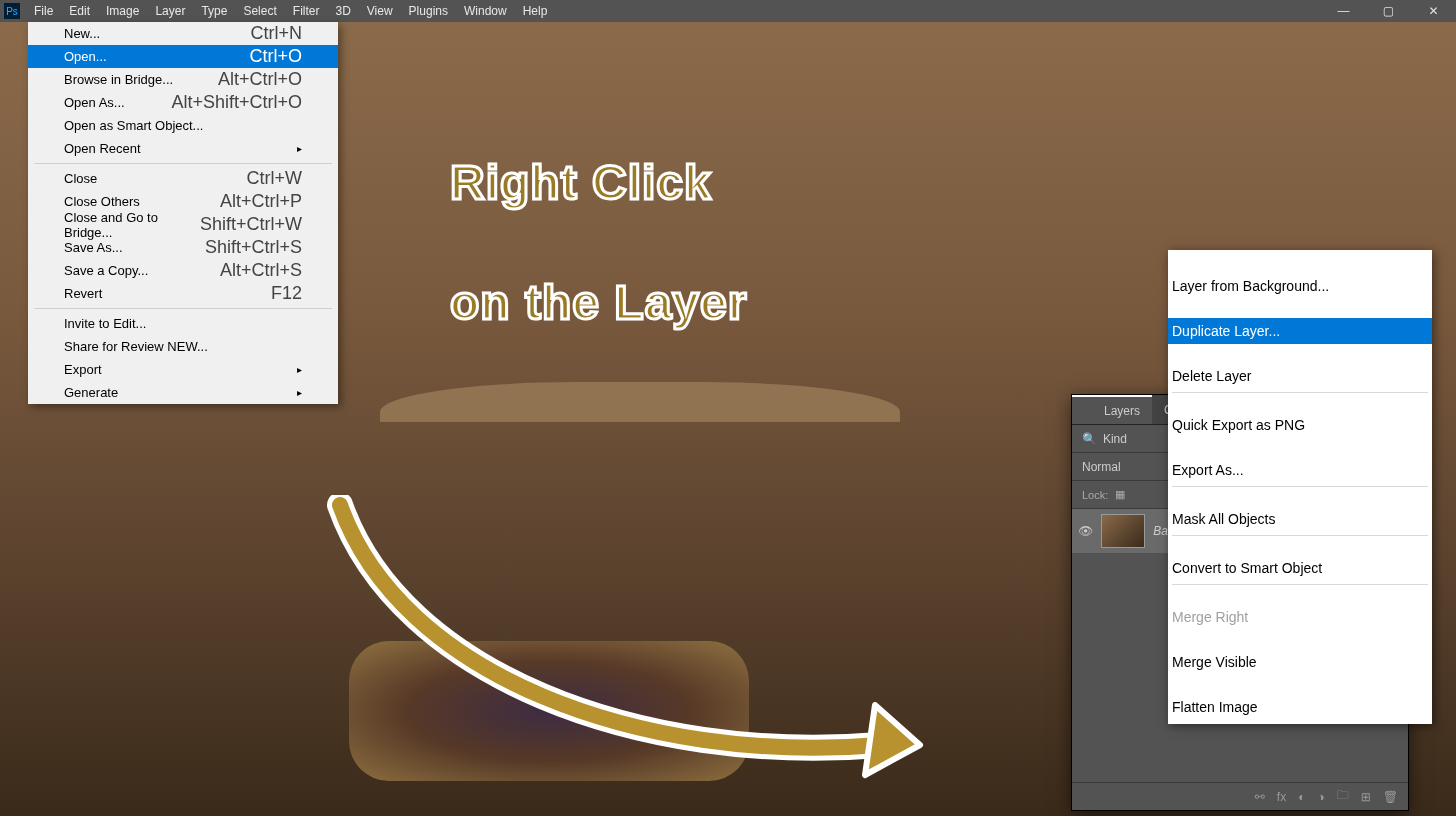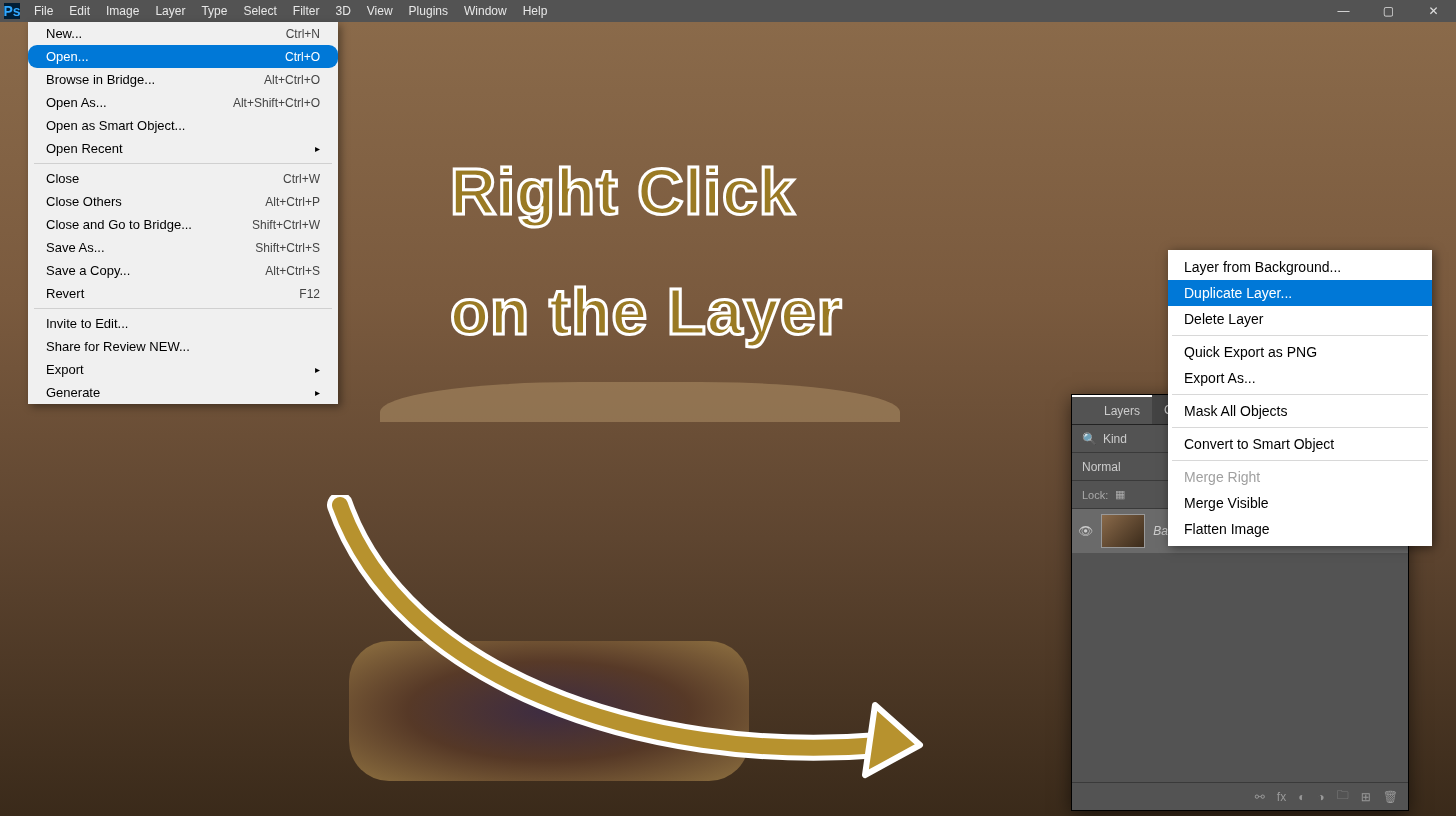--- a/index.html
+++ b/index.html
@@ -12,54 +12,54 @@
 .canvas-bg::before {
   content:"";position:absolute;left:380px;top:360px;width:520px;height:40px;
   background:#a88a62;border-radius:200px 200px 0 0/30px 30px 0 0;opacity:.6;
 }
 .canvas-bg::after {
   content:"";position:absolute;left:24%;top:78%;width:400px;height:140px;
   background:radial-gradient(#3b2a4a,#5a3a28,#a08048);border-radius:40px;opacity:.8;
 }
 
 .menubar { position:absolute;top:0;left:0;right:0;height:22px;background:#535353;display:flex;align-items:center;padding-left:4px;color:#e8e8e8;font-size:12px;z-index:10; }
-.ps-logo { width:16px;height:16px;background:#001e36;display:flex;align-items:center;justify-content:center;font-size:14px;font-weight:bold;color:#31a8ff;margin-right:6px; }
+.ps-logo { width:16px;height:16px;background:#001e36;display:flex;align-items:center;justify-content:center;font-size:10px;font-weight:normal;color:#31a8ff;margin-right:6px; }
 .menu-item { padding:0 8px;height:22px;display:flex;align-items:center;cursor:pointer; }
 .win-controls { margin-left:auto;display:flex; }
 .win-btn { width:45px;height:22px;display:flex;align-items:center;justify-content:center;color:#e0e0e0; }
 
 .file-menu { position:absolute;top:22px;left:28px;width:310px;background:#f0f0f0;box-shadow:3px 3px 8px rgba(0,0,0,.4);z-index:20;font-size:13px;color:#000; }
-.file-menu .row { display:flex;align-items:center;height:23px;padding:0 18px;justify-content:space-between; }
-.file-menu .row.hi { background:#0078d7;color:#fff;border-radius:9px; }
+.file-menu .row { display:flex;align-items:center;height:23px;padding:0 36px;justify-content:space-between; }
+.file-menu .row.hi { background:#0078d7;color:#fff; }
 .file-menu .row.sub::after { content:"▸";font-size:10px; }
 .file-menu hr { border:none;border-top:1px solid #d0d0d0;margin:3px 6px; }
-.file-menu .shortcut { color:#444;font-size:12px; }
+.file-menu .shortcut { color:#444;font-size:18px; }
 .file-menu .row.hi .shortcut { color:#fff; }
 
-.annot { position:absolute;font-size:64px;font-weight:600;color:#9a7a24;-webkit-text-stroke:3px #fff;letter-spacing:1px; }
+.annot { position:absolute;font-size:48px;font-weight:600;color:#9a7a24;-webkit-text-stroke:3px #fff;letter-spacing:1px; }
 .annot1 { top:155px;left:450px; }
 .annot2 { top:275px;left:450px; }
 
 .arrow-svg { position:absolute;top:495px;left:320px;width:620px;height:290px; }
 
 .layers-panel { position:absolute;top:395px;right:48px;width:336px;height:415px;background:#535353;box-shadow:0 0 0 1px #000, 0 4px 18px rgba(0,0,0,.6);z-index:15;color:#ccc;font-size:12px; }
 .lp-tabs { display:flex;height:30px;background:#434343;border-bottom:1px solid #222; }
 .lp-tab { padding:0 12px;display:flex;align-items:center; }
 .lp-tab.active { background:#535353;border-top:2px solid #fff;padding-left:32px; }
 .lp-searchrow { display:flex;align-items:center;height:28px;padding:0 10px;border-bottom:1px solid #3a3a3a;gap:6px; }
 .lp-blend { display:flex;align-items:center;height:28px;padding:0 10px;border-bottom:1px solid #3a3a3a;gap:8px; }
 .lp-lock { display:flex;align-items:center;height:28px;padding:0 10px;border-bottom:1px solid #3a3a3a;gap:4px;font-size:11px;color:#aaa; }
 .lp-lock .ic { width:16px;height:16px;display:flex;align-items:center;justify-content:center; }
 .layer-row { display:flex;align-items:center;height:44px;background:#6a6a6a;padding:0 6px;gap:8px; }
 .layer-thumb { width:44px;height:34px;background:linear-gradient(135deg,#8a6a4a,#3a2a1a);border:1px solid #999; }
 .layer-name { font-style:italic;flex:1; }
 .lp-footer { position:absolute;bottom:0;left:0;right:0;height:28px;background:#535353;border-top:1px solid #3a3a3a;display:flex;align-items:center;justify-content:flex-end;gap:12px;padding:0 10px;color:#999; }
 
 .ctx-menu { position:absolute;top:250px;right:24px;width:264px;background:#fff;box-shadow:2px 2px 10px rgba(0,0,0,.5);z-index:25;font-size:14px;color:#000;padding:4px 0; }
-.ctx-menu .crow { height:26px;display:flex;align-items:center;padding:0 16px; }
+.ctx-menu .crow { height:26px;display:flex;align-items:center;padding:0 4px;margin-top:19px; }
 .ctx-menu .crow.hi { background:#0078d7;color:#fff; }
 .ctx-menu .crow.dis { color:#a0a0a0; }
 .ctx-menu hr { border:none;border-top:1px solid #d8d8d8;margin:3px 4px; }
 </style>
 </head>
 <body>
 
 <div class="canvas-bg"></div>
 
 <div class="menubar">

